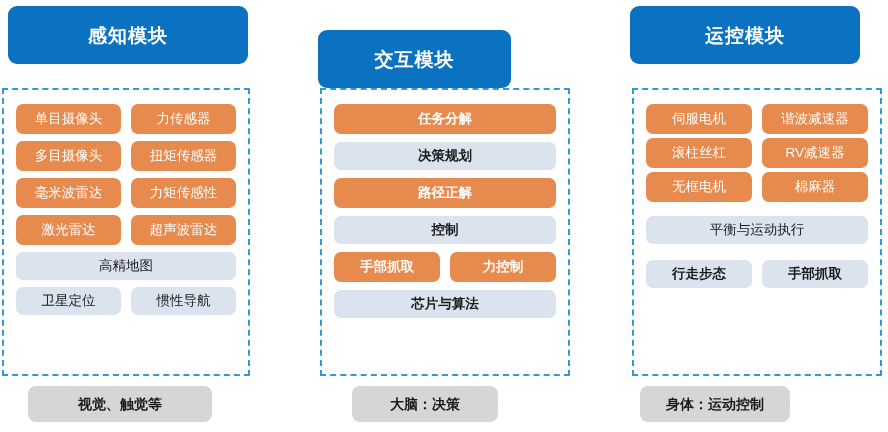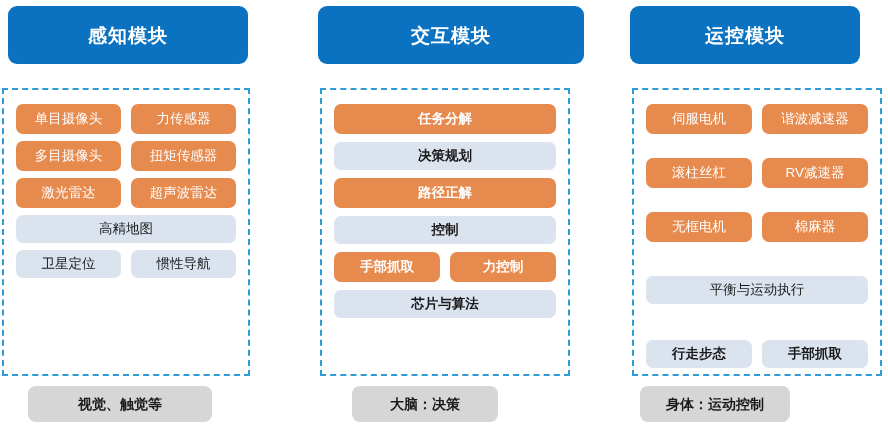--- a/index.html
+++ b/index.html
@@ -35,21 +35,21 @@
     height: 58px;
     background: #0a72c0;
     border-radius: 9px;
     display: flex;
     align-items: center;
     justify-content: center;
     box-sizing: border-box;
     text-align: center;
   }
   .col-1 .header-pill { left: 8px;  width: 240px; }
-  .col-2 .header-pill { left: 18px; width: 266px; }
+  .col-2 .header-pill { left: 18px; width: 193px; margin-top: 24px; }
   .col-3 .header-pill { left: 18px; width: 230px; }
   .header-title {
     color: #ffffff;
     font-size: 19px;
     font-weight: bold;
     letter-spacing: 1px;
     line-height: 1;
   }
 
   
@@ -67,21 +67,21 @@
   .rows {
     position: absolute;
     left: 12px;
     right: 12px;
     top: 14px;
     display: flex;
     flex-direction: column;
   }
   .col-1 .rows { gap: 7px; }
   .col-2 .rows { gap: 8px; }
-  .col-3 .rows { gap: 24px; align-items: center; }
+  .col-3 .rows { gap: 4px; align-items: center; }
 
   .row {
     display: flex;
     gap: 10px;
     width: 100%;
   }
 
   .cell {
     flex: 1 1 0;
     height: 30px;
@@ -152,20 +152,24 @@
         <div class="row">
           <div class="cell orange">单目摄像头</div>
           <div class="cell orange">力传感器</div>
         </div>
 
         <div class="row">
           <div class="cell orange">多目摄像头</div>
           <div class="cell orange">扭矩传感器</div>
         </div>
 
+        <div class="row">
+          <div class="cell orange">毫米波雷达</div>
+          <div class="cell orange">力矩传感性</div>
+        </div>
 
         <div class="row">
           <div class="cell orange">激光雷达</div>
           <div class="cell orange">超声波雷达</div>
         </div>
 
         <div class="row tall">
           <div class="cell grayblue">高精地图</div>
         </div>
 

